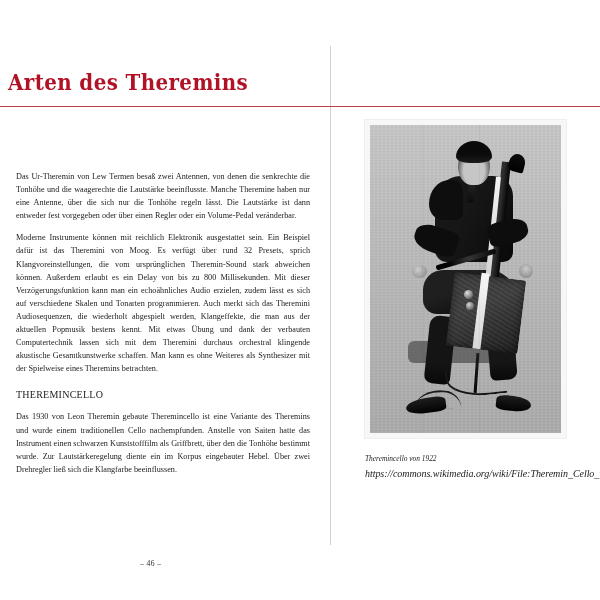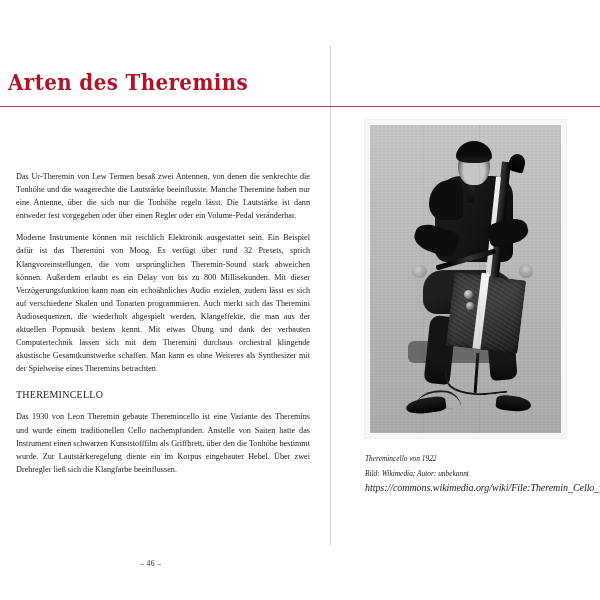--- a/index.html
+++ b/index.html
@@ -420,19 +420,18 @@
         <div class="ph-layer ph-hand-l"></div>
         <div class="ph-layer ph-hand-r"></div>
         <div class="ph-layer ph-endpin"></div>
         <div class="ph-layer ph-cable"></div>
         <div class="ph-layer ph-cable2"></div>
       </div>
     </div>
 
     <div class="caption">
       <div>Theremincello von 1922</div>
-      <div>Bild: Wikimedia; Autor: unbekannt</div>
       <div class="url">https://commons.wikimedia.org/wiki/File:Theremin_Cello_%2730.jpg</div>
     </div>
 
   </div>
 
 </div>
 
 </body></html>

